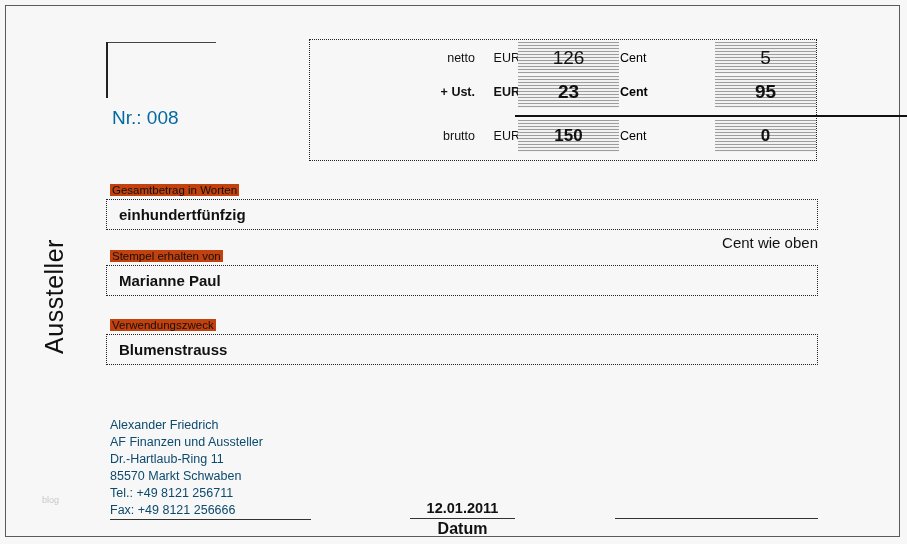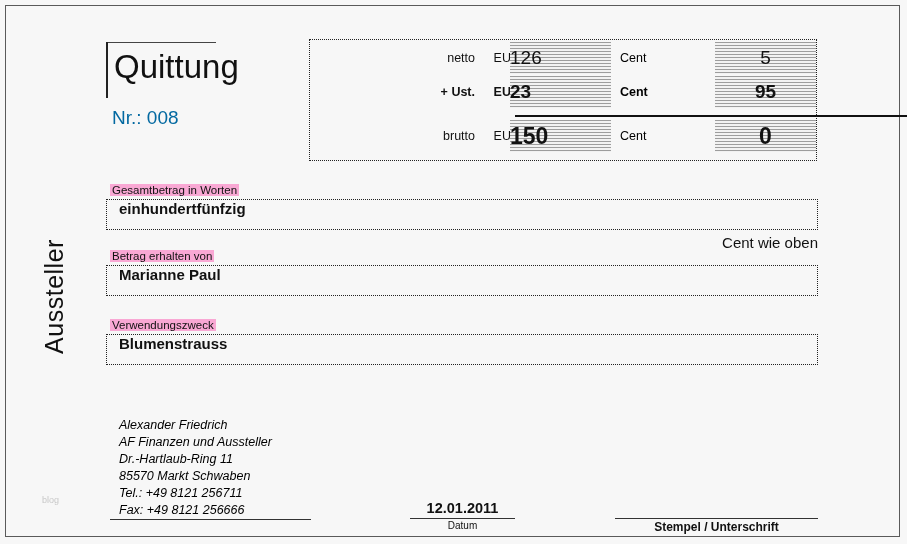--- a/index.html
+++ b/index.html
@@ -103,31 +103,32 @@
     position: absolute;
     left: 160px;
     width: 50px;
     text-align: right;
     font-size: 12.5px;
     color: #111;
     top: 9px;
   }
   .amt-box {
     position: absolute;
-    left: 200px;
+    left: 208px;
     top: 0px;
     width: 101px;
     height: 32px;
     background-image: repeating-linear-gradient(
       to bottom,
       #9d9d9d 0px, #9d9d9d 1px,
       #f2f2f2 1px, #f2f2f2 3px
     );
     display: flex;
     align-items: center;
+    justify-content: center;
   }
   .amt-box span {
     font-size: 19px;
     color: #111;
   }
   .amt-cent-label {
     position: absolute;
     left: 310px;
     width: 90px;
     text-align: left;
@@ -149,48 +150,49 @@
     display: flex;
     align-items: center;
     justify-content: center;
   }
   .amt-cent-box span {
     font-size: 19px;
     color: #111;
   }
   .amt-row.r3 .amt-box span,
   .amt-row.r3 .amt-cent-box span {
-    font-size: 23px;
+    font-size: 17px;
     font-weight: bold;
   }
   .sum-rule {
     position: absolute;
     left: 205px;
     top: 75px;
     width: 420px;
     border-top: 2px solid #111;
   }
   
   .field {
     position: absolute;
   }
   .field-caption {
     position: absolute;
     font-size: 11.5px;
     color: #111;
     top: -15px;
     left: 4px;
-    background: #f9a8d4;
+    background: #c2410c;
     padding: 0 2px;
   }
   .field-box {
     border: 1px dotted #222;
     box-sizing: border-box;
     background: transparent;
     display: flex;
+    align-items: center;
     padding-left: 12px;
   }
   .field-value {
     font-size: 15px;
     font-weight: bold;
     color: #111;
   }
   .f-words { left: 100px; top: 193px; width: 712px; }
   .f-words .field-box { width: 712px; height: 31px; }
   .f-from { left: 100px; top: 259px; width: 712px; }
@@ -202,26 +204,25 @@
     left: 700px;
     top: 228px;
     width: 112px;
     text-align: right;
     font-size: 15px;
     color: #111;
   }
   
   .issuer {
     position: absolute;
-    left: 113px;
+    left: 104px;
     top: 411px;
     font-size: 12.5px;
     line-height: 17px;
-    color: #000000;
-    font-style: italic;
+    color: #0c4a6e;
   }
   .issuer div { white-space: pre; }
   .issuer-rule {
     position: absolute;
     left: 104px;
     top: 513px;
     width: 201px;
     border-top: 1px solid #333;
   }
   
@@ -241,22 +242,22 @@
     top: 512px;
     width: 105px;
     border-top: 1px solid #333;
   }
   .date-caption {
     position: absolute;
     left: 394px;
     top: 514px;
     width: 125px;
     text-align: center;
-    font-size: 10px;
-    font-weight: normal;
+    font-size: 16px;
+    font-weight: bold;
     color: #111;
   }
   .sign-rule {
     position: absolute;
     left: 609px;
     top: 512px;
     width: 203px;
     border-top: 1px solid #333;
   }
   .sign-caption {
@@ -280,21 +281,20 @@
 </head>
 <body>
 
 <div id="page">
   <div class="outer-frame">
 
     <div class="vertical-label">Aussteller</div>
 
     <div class="title-rule"></div>
     <div class="title-bar-left"></div>
-    <div class="doc-title">Quittung</div>
     <div class="doc-number">Nr.: 008</div>
 
     <div class="amounts-panel">
 
       <div class="amt-row r1">
         <div class="amt-label">netto</div>
         <div class="amt-cur">EUR</div>
         <div class="amt-box">
           <span>126</span>
         </div>
@@ -334,21 +334,21 @@
 
     <div class="field f-words">
       <div class="field-caption">Gesamtbetrag in Worten</div>
       <div class="field-box">
         <span class="field-value">einhundertfünfzig</span>
       </div>
     </div>
     <div class="cent-note">Cent wie oben</div>
 
     <div class="field f-from">
-      <div class="field-caption">Betrag erhalten von</div>
+      <div class="field-caption">Stempel erhalten von</div>
       <div class="field-box">
         <span class="field-value">Marianne Paul</span>
       </div>
     </div>
 
     <div class="field f-purpose">
       <div class="field-caption">Verwendungszweck</div>
       <div class="field-box">
         <span class="field-value">Blumenstrauss</span>
       </div>
@@ -362,18 +362,17 @@
       <div>Tel.: +49 8121 256711</div>
       <div>Fax: +49 8121 256666</div>
     </div>
     <div class="issuer-rule"></div>
 
     <div class="date-value">12.01.2011</div>
     <div class="date-rule"></div>
     <div class="date-caption">Datum</div>
 
     <div class="sign-rule"></div>
-    <div class="sign-caption">Stempel / Unterschrift</div>
 
     <div class="watermark">blog</div>
 
   </div>
 </div>
 
 </body></html>

